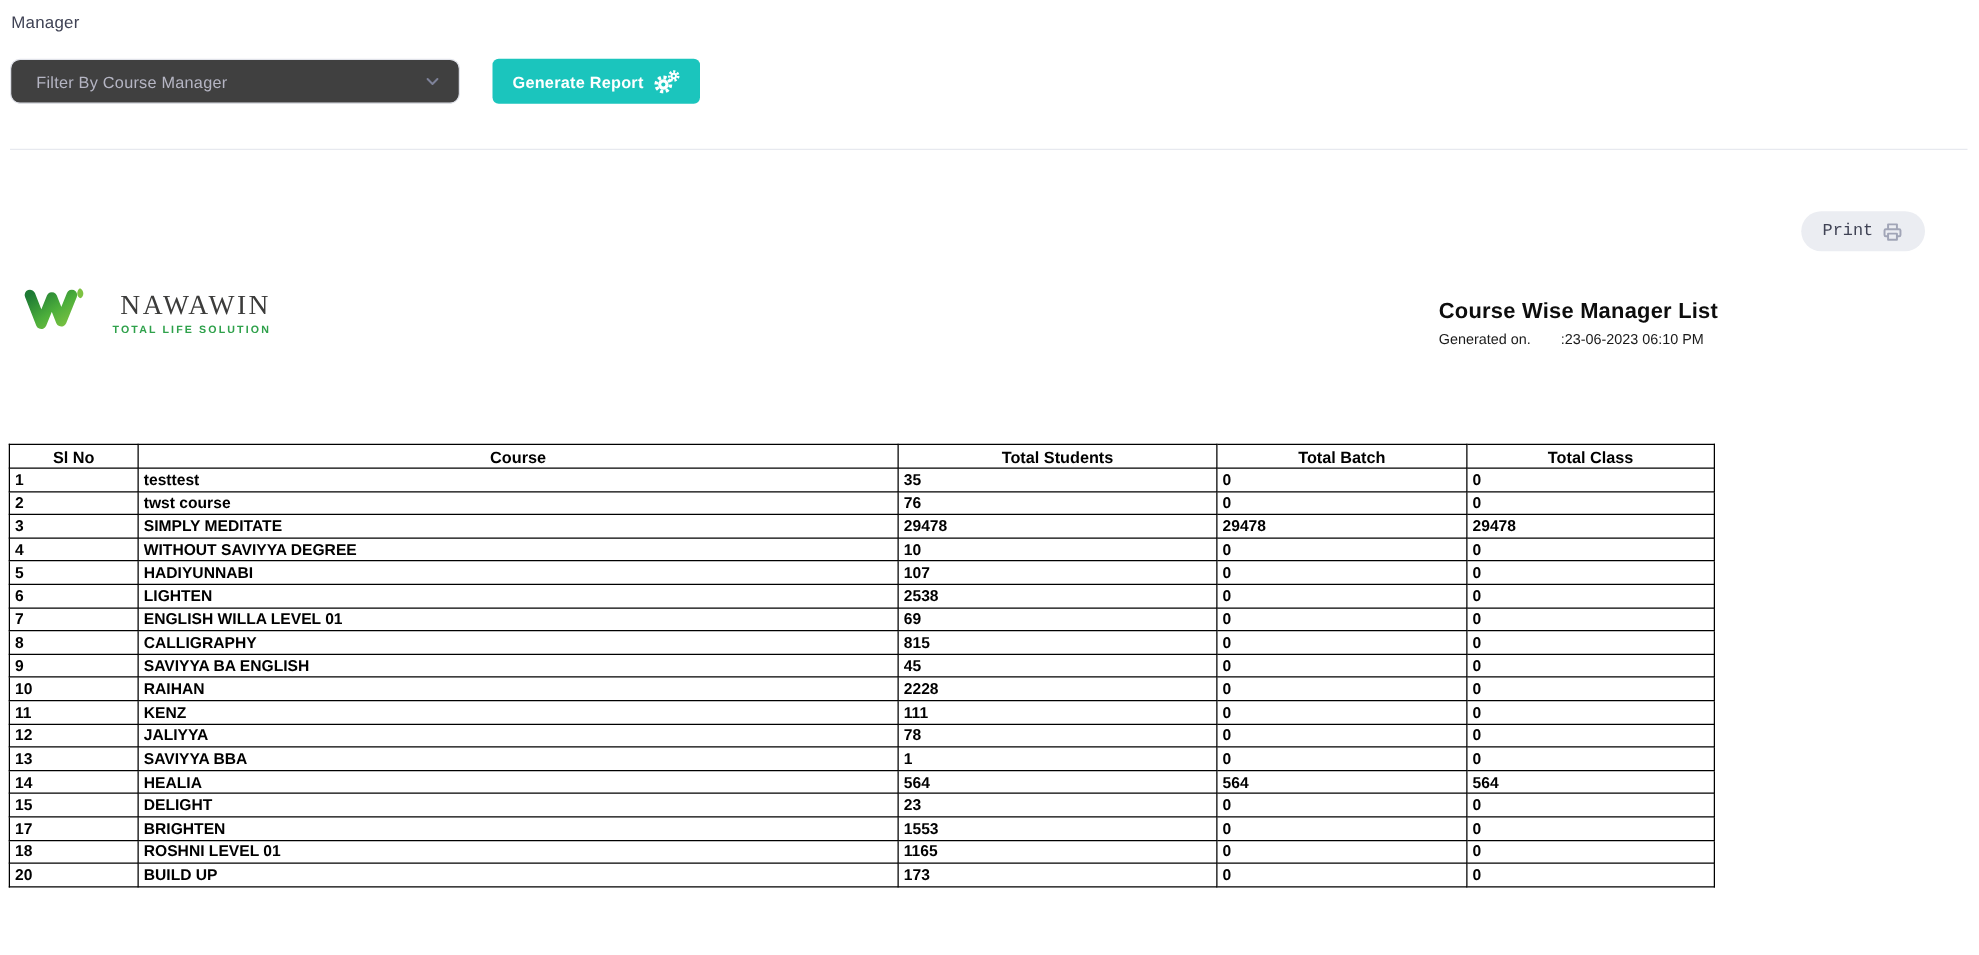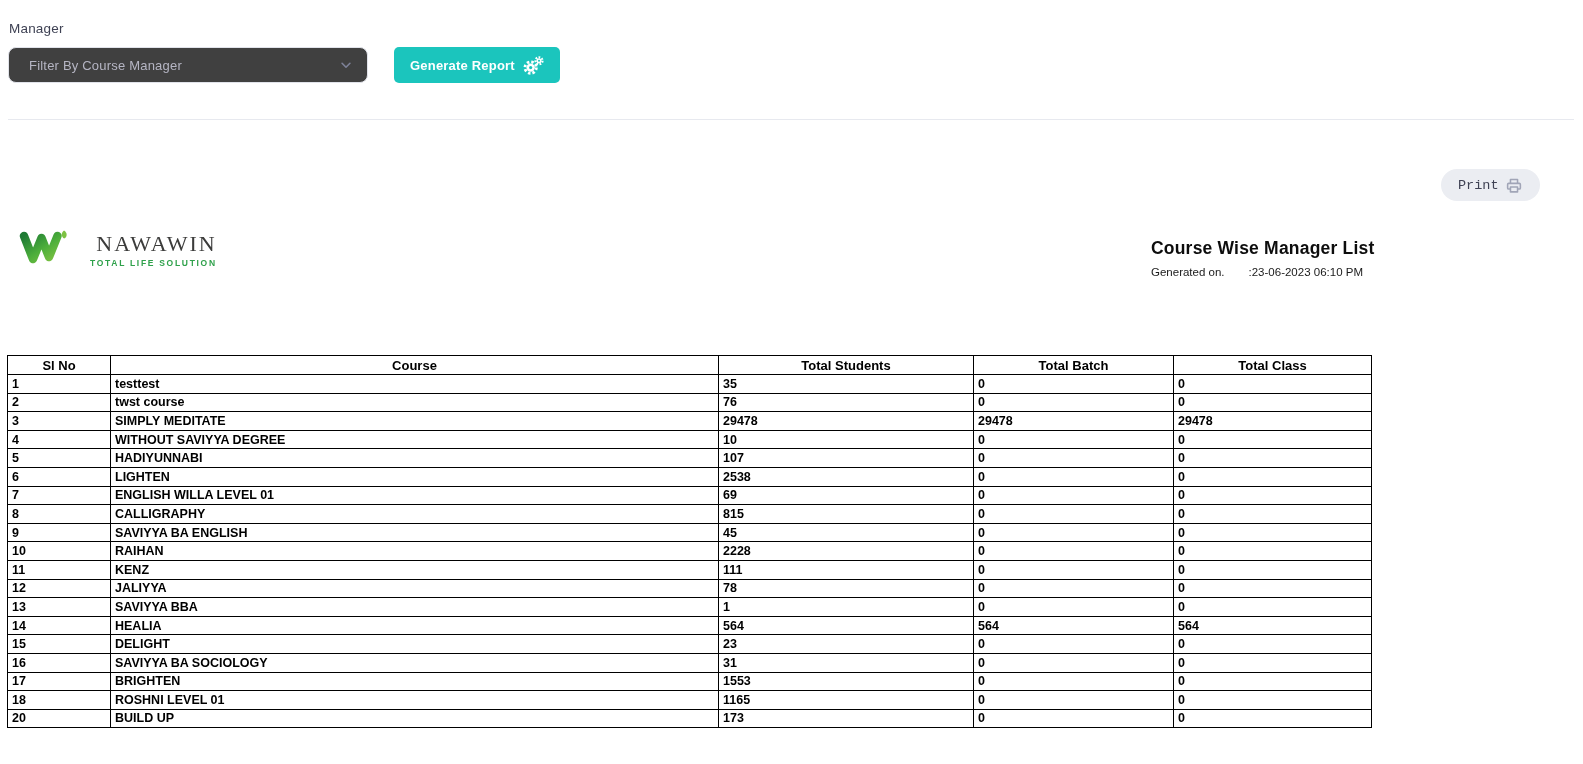--- a/index.html
+++ b/index.html
@@ -1,21 +1,21 @@
 <!DOCTYPE html>
 <html style="--accent-teal: #1BC5BD; --logo-green-dark: #1E7A34; --logo-green-light: #7DC242; --tagline-green: #2FA14B; --text-dark: #3F4254; --placeholder-gray: #B5B5C3; --border-gray: #E1E3EA; --print-bg: #EBEDF2; --table-border: #000000;"><head>
 <meta charset="utf-8">
 <style>
   * { margin: 0; padding: 0; box-sizing: border-box; }
   html, body { width: 1583px; height: 764px; overflow: hidden; background: #ffffff; }
   body { position: relative; font-family: "Liberation Sans", sans-serif; }
 
   
   .manager-label {
-    position: absolute; left: 9px; top: 21px;
+    position: absolute; left: 9px; top: 10px;
     font-size: 13.5px; font-weight: 500; color: var(--text-dark, #3F4254);
     letter-spacing: .2px;
   }
   .dropdown {
     position: absolute; left: 8px; top: 47px; width: 360px; height: 36px;
     background: #404040; border: 1px solid var(--border-gray, #E1E3EA); border-radius: 8px;
     display: flex; align-items: center; padding: 0 14px 0 20px; cursor: pointer; justify-content: center;
   }
   .dropdown-placeholder {
     flex: 1; font-size: 13px; color: var(--placeholder-gray, #B5B5C3); letter-spacing: .2px;
@@ -255,27 +255,20 @@
         <td>564</td>
       </tr>
       <tr>
         <td>15</td>
         <td>DELIGHT</td>
         <td>23</td>
         <td>0</td>
         <td>0</td>
       </tr>
       <tr>
-        <td>16</td>
-        <td>SAVIYYA BA SOCIOLOGY</td>
-        <td>31</td>
-        <td>0</td>
-        <td>0</td>
-      </tr>
-      <tr>
         <td>17</td>
         <td>BRIGHTEN</td>
         <td>1553</td>
         <td>0</td>
         <td>0</td>
       </tr>
       <tr>
         <td>18</td>
         <td>ROSHNI LEVEL 01</td>
         <td>1165</td>

